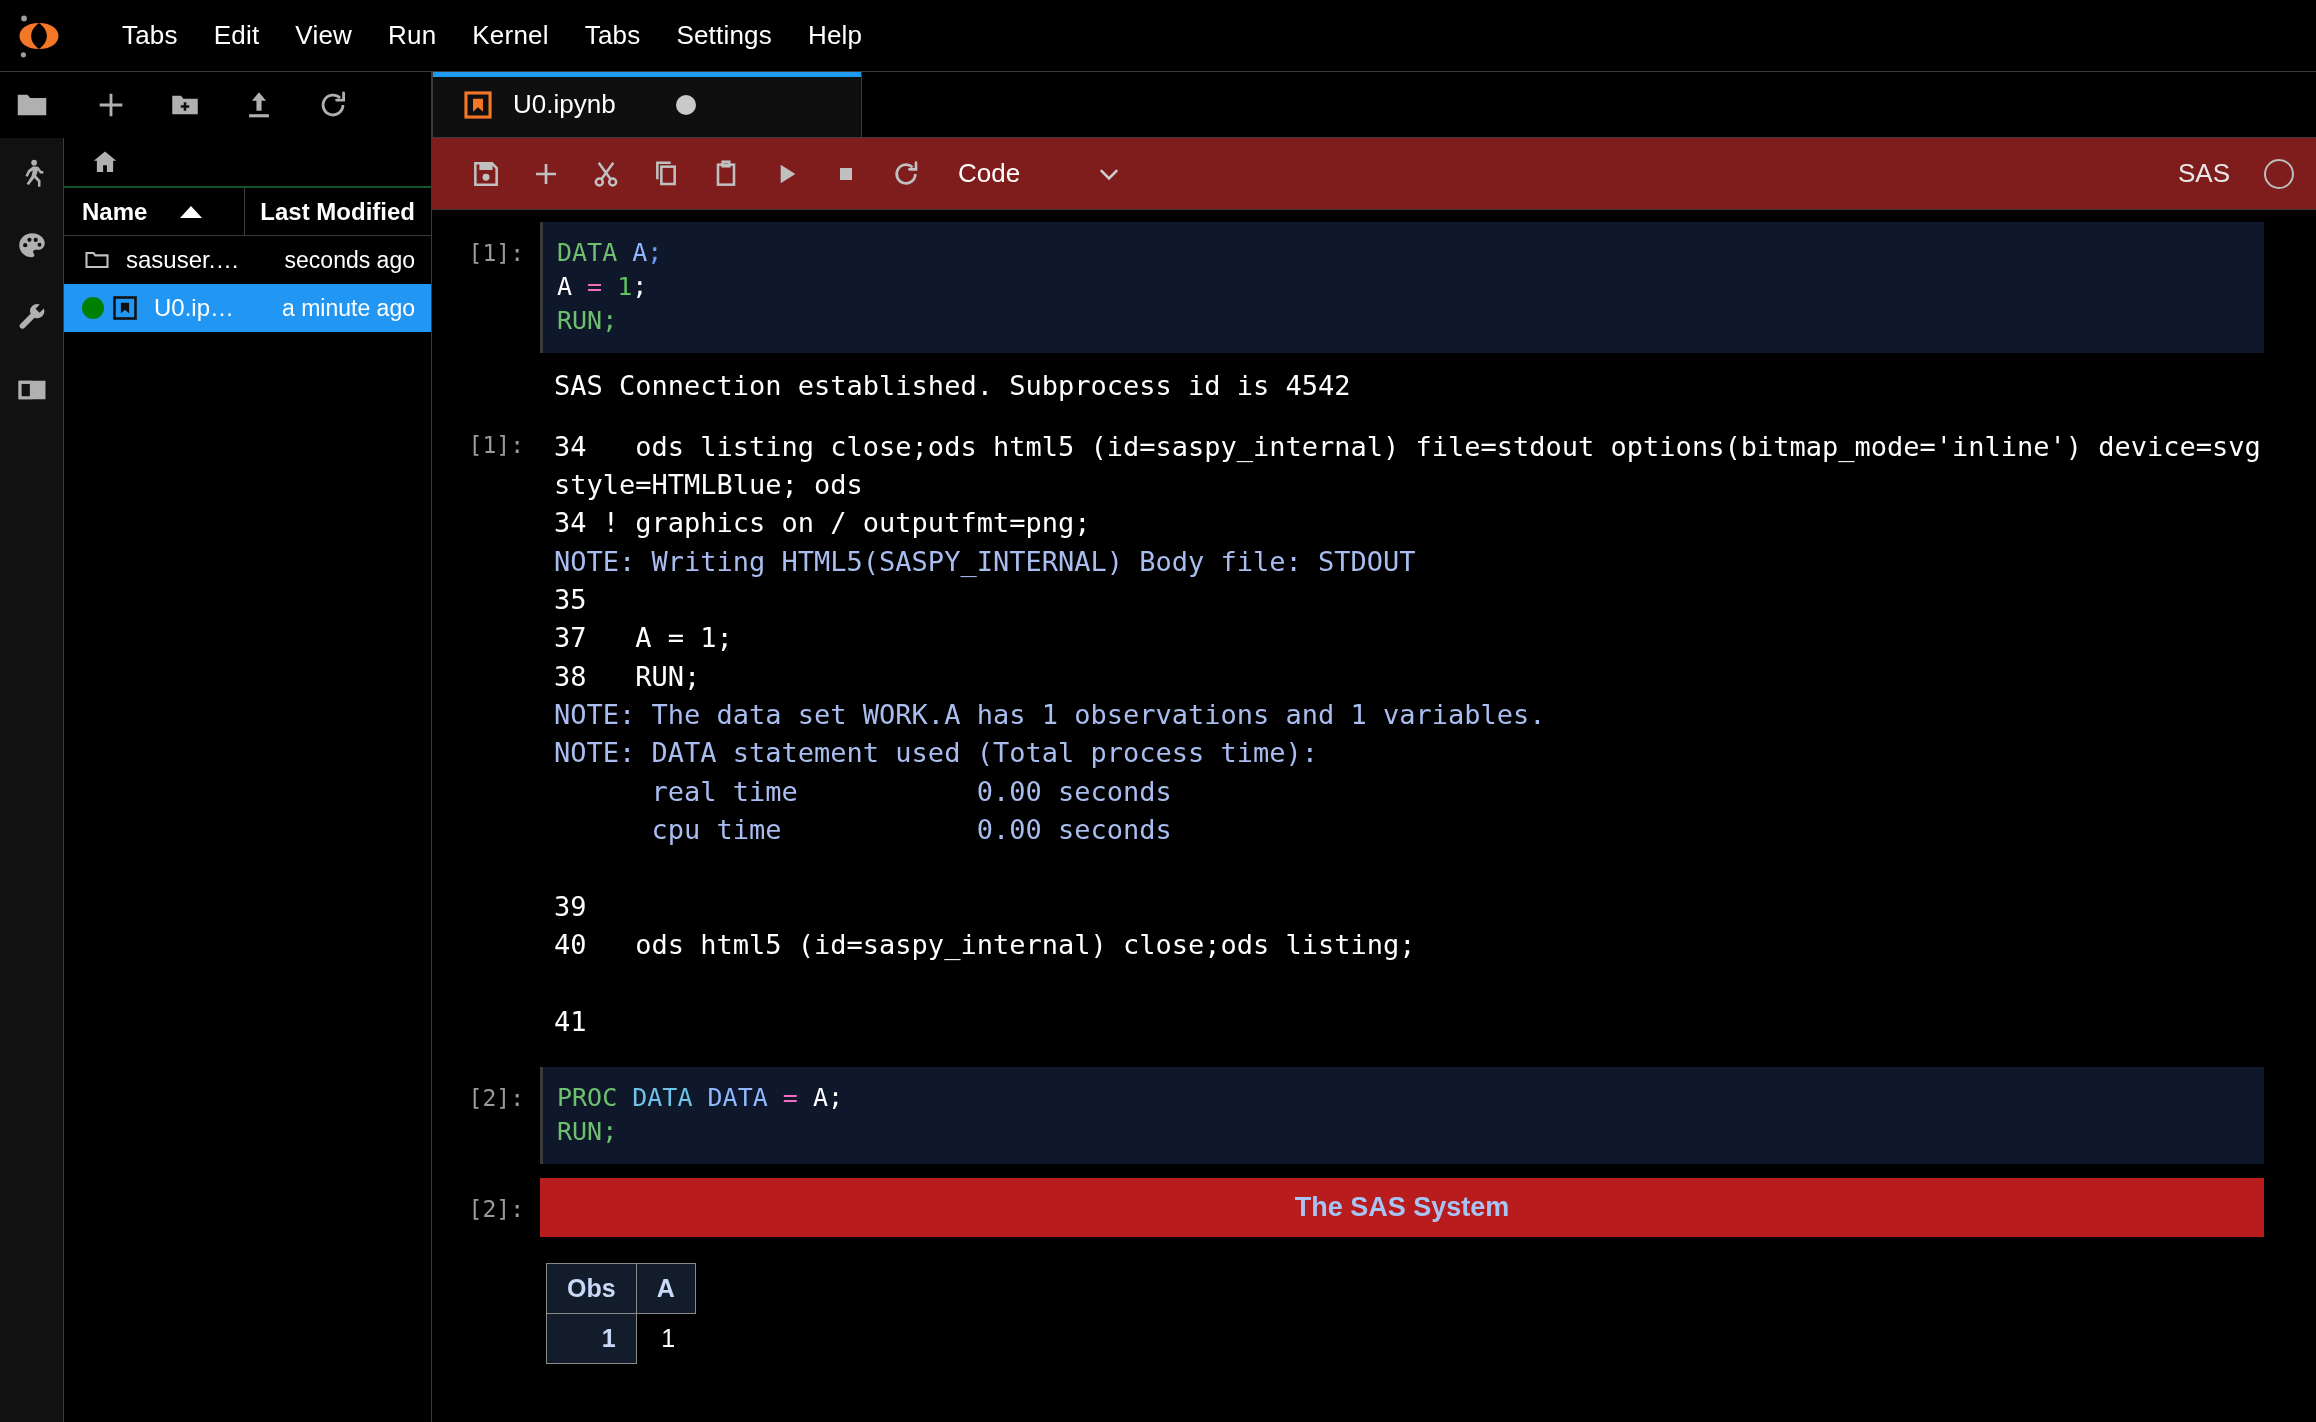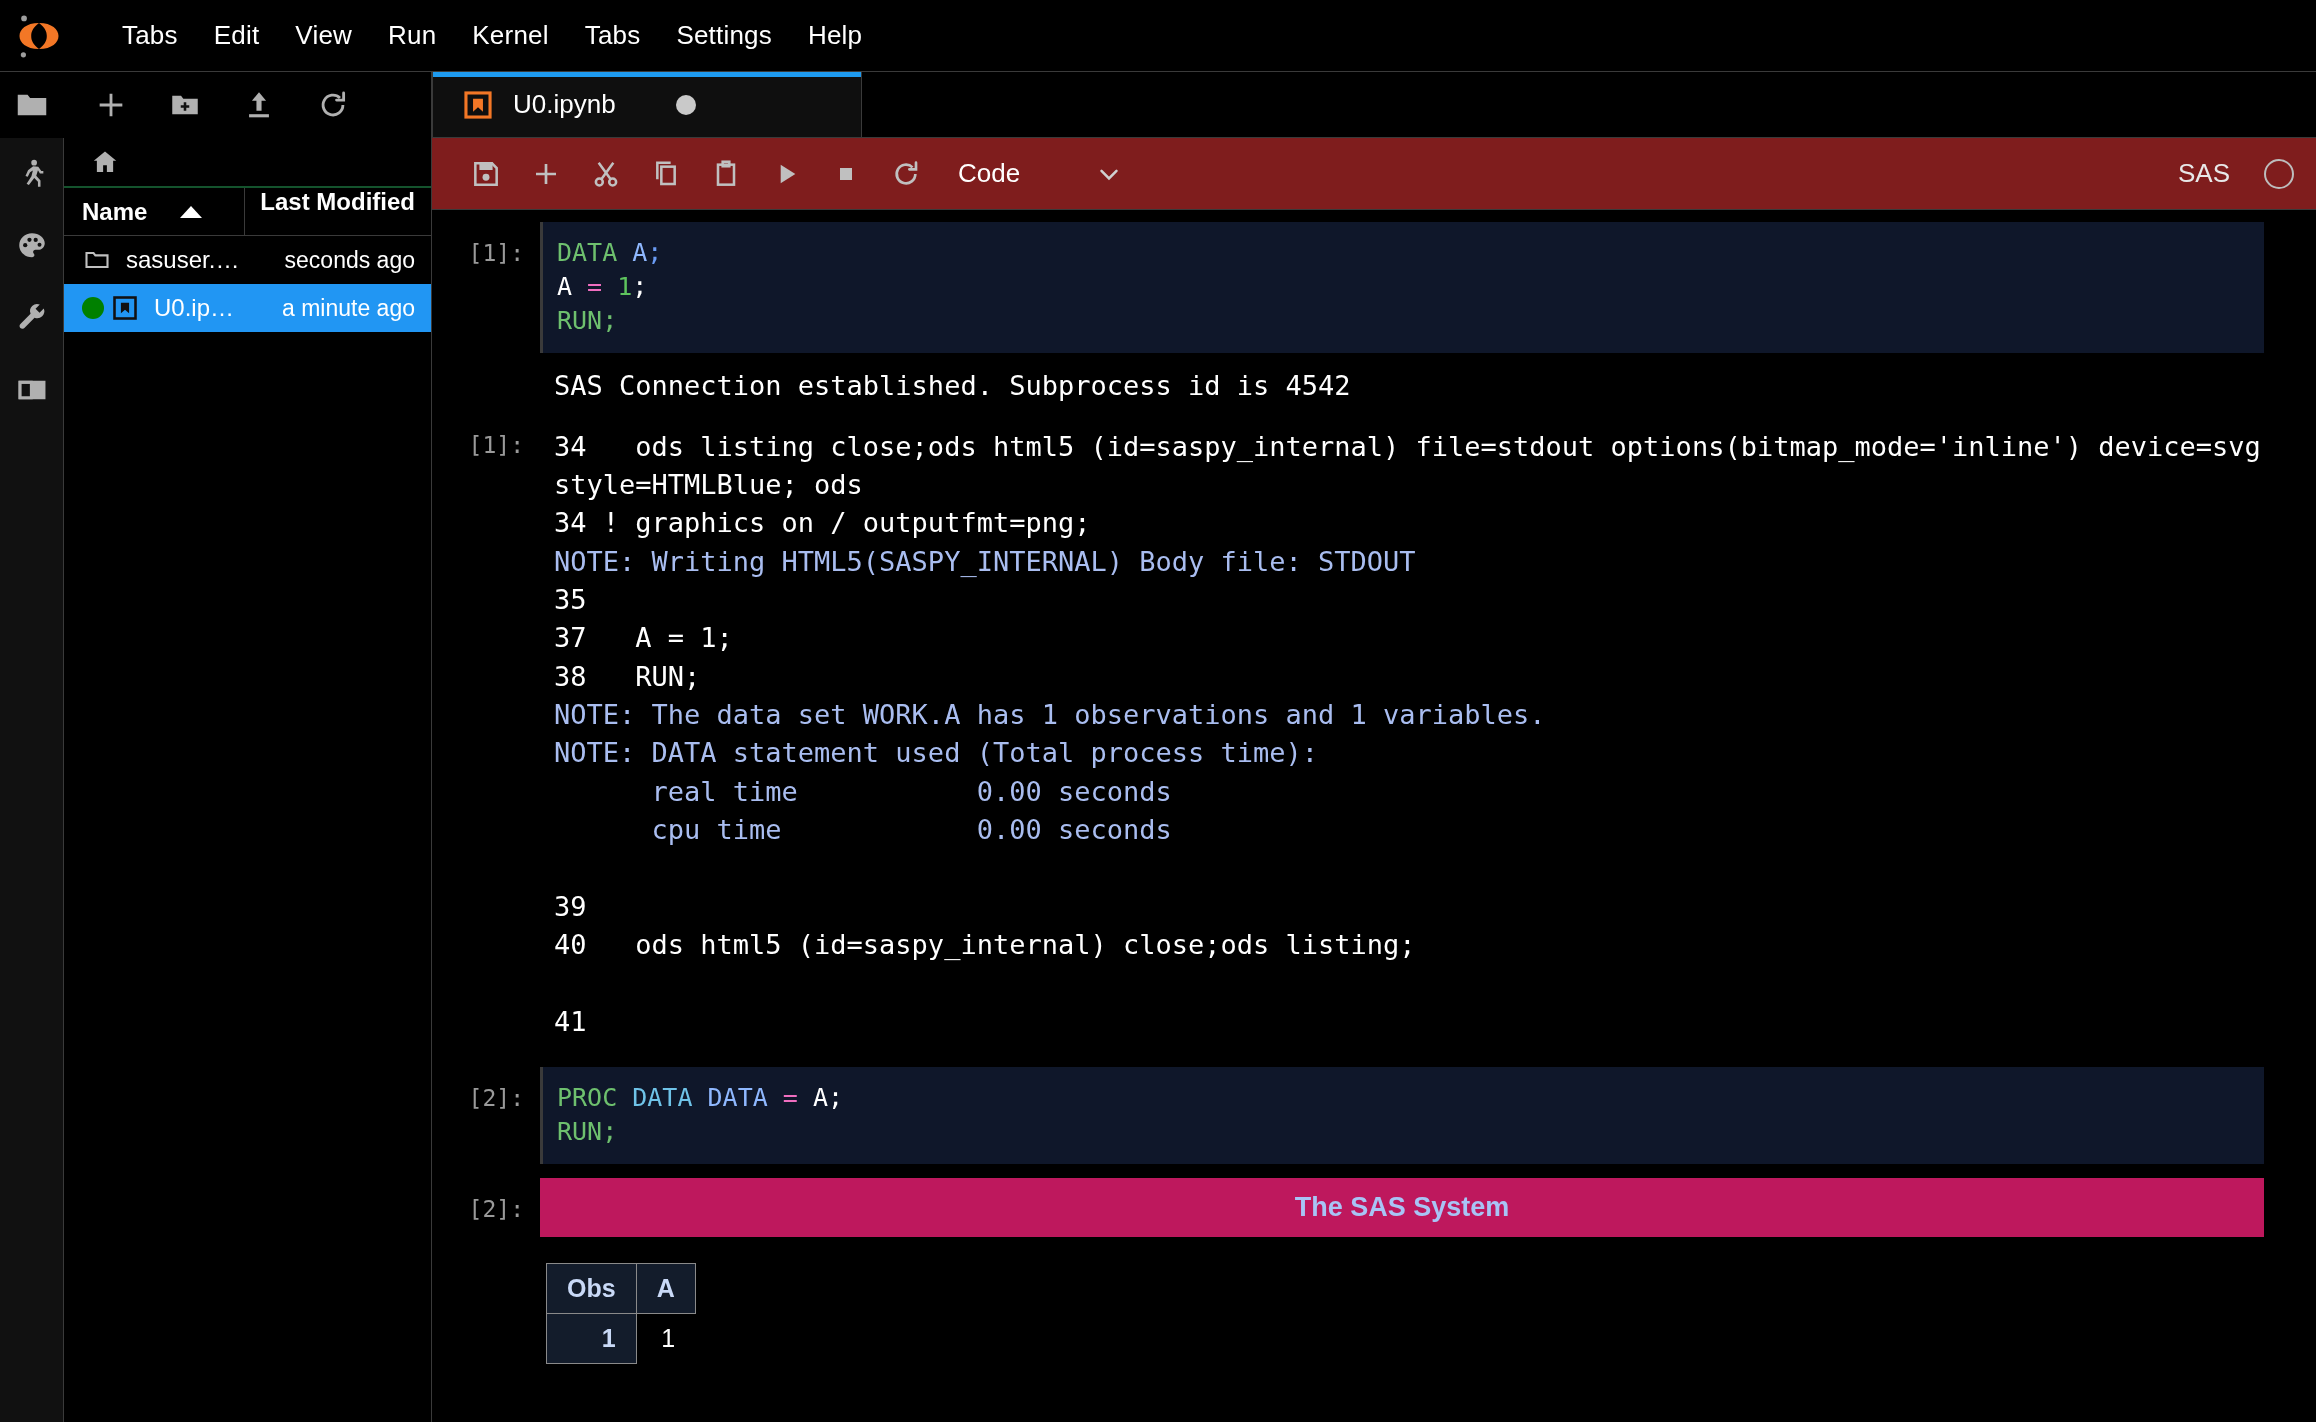--- a/index.html
+++ b/index.html
@@ -79,21 +79,21 @@
     border-bottom: 1px solid #3a3a3a;
     color: #ffffff; font-size: 24px; font-weight: bold;
     align-items: center;
   }
   .fb-col-name {
     flex: 1; display: flex; align-items: center; justify-content: space-between;
     padding: 0 14px 0 18px; height: 100%;
     border-right: 1px solid #3a3a3a;
   }
   .fb-col-mod {
-    width: 186px; display:flex; align-items:flex-start; justify-content:flex-end;
+    width: 186px; display:flex; align-items:center; justify-content:flex-end;
     padding-right: 16px; height: 100%;
   }
   .sort-caret { width: 0; height: 0; border-left: 11px solid transparent; border-right: 11px solid transparent; border-bottom: 12px solid #ffffff; margin-right: 28px;}
   .fb-list { flex: 1; overflow: hidden; }
   .fb-row {
     display: flex; align-items: center;
     height: 48px; color: #ffffff; font-size: 24px;
   }
   .fb-row.selected { background: #2196F3; color: #ffffff; }
   .fb-row-name { flex: 1; display: flex; align-items: center; padding-left: 18px; min-width:0; }
@@ -197,21 +197,21 @@
     padding: 14px 0 8px 14px; margin-right: 52px;
   }
   .out-text {
     font-family: "DejaVu Sans Mono", monospace;
     font-size: 27px; line-height: 1.42; color: #ffffff;
     white-space: pre-wrap; word-break: break-word;
   }
   .out-note { color: #a9bdf0; }
 
   .sas-banner {
-    background: #be185d; margin-right: 52px;
+    background: #b91c1c; margin-right: 52px;
     padding: 14px 0; text-align: center;
   }
   .sas-banner-title { color: #a8c4f5; font-size: 27px; font-weight: bold; }
 
   .sas-table { border-collapse: collapse; margin: 26px 0 0 6px; }
   .sas-table th {
     background: #131c2b; color: #c9d9f7; font-size: 25px; font-weight: bold;
     border: 1px solid #8a8a8a; padding: 10px 20px; text-align: center;
   }
   .sas-table td {

